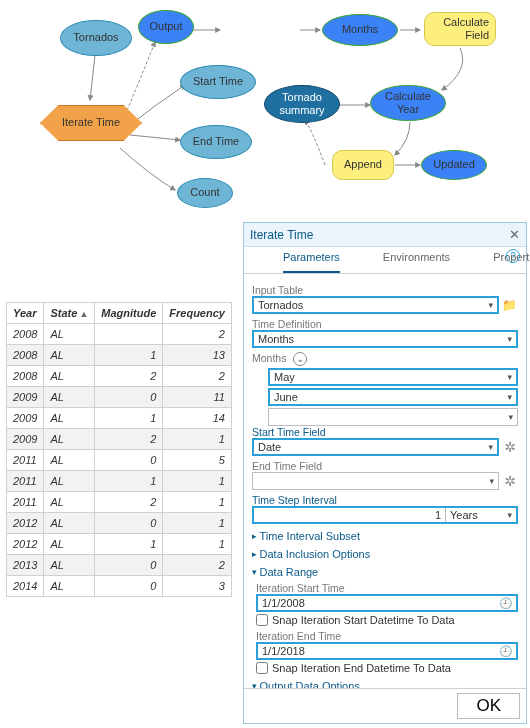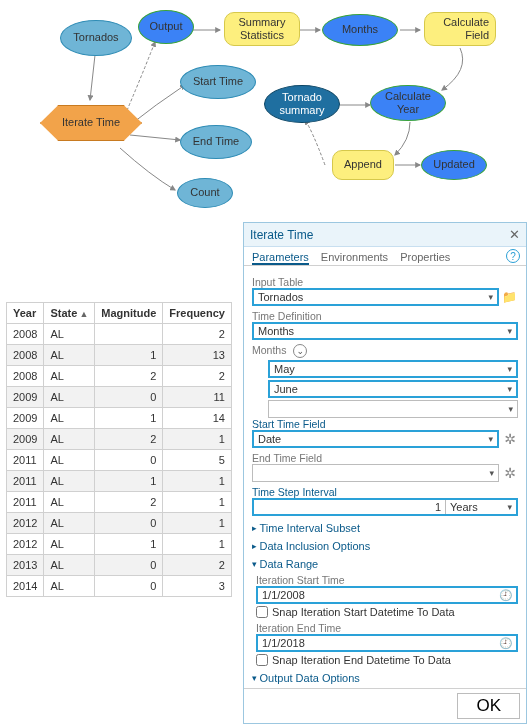--- a/index.html
+++ b/index.html
@@ -46,20 +46,21 @@
     width: 530px; height: 220px;
     pointer-events: none;
   }
   
   .data-table {
     position: absolute;
     left: 6px; top: 302px;
     width: 225px;
     border-collapse: collapse;
     font-size: 11px;
+    font-style: italic;
   }
   .data-table th, .data-table td {
     border: 1px solid #d0d0d0;
     padding: 4px 6px;
     text-align: left;
   }
   .data-table th { background: #fff; font-weight: 600; position: relative; }
   .data-table td.num { text-align: right; }
   .data-table tr:nth-child(even) td { background: #f2f2f2; }
   .sort-icon { font-size: 9px; color: #666; margin-left: 2px; }
@@ -87,21 +88,21 @@
   }
   .dlg-close { cursor: pointer; color: #666; font-size: 13px; }
   .tabs {
     display: flex;
     gap: 12px;
     padding: 4px 8px 0 8px;
     border-bottom: 1px solid #d0d0d0;
     color: #666;
     position: relative;
   }
-  .tab { padding-bottom: 0; cursor: pointer; }
+  .tab { padding-bottom: 8px; cursor: pointer; margin-left: 31px; }
   .tab.active { color: #0a5a8a; border-bottom: 2px solid #0a5a8a; font-weight: 400; }
   .help-icon {
     position: absolute; right: 6px; top: 2px;
     width: 14px; height: 14px;
     border-radius: 50%;
     border: 1px solid #2a9fd6;
     color: #2a9fd6;
     font-size: 10px;
     display: flex; align-items: center; justify-content: center;
   }
@@ -225,23 +226,20 @@
     </div>
   <div class="node ellipse blue" style="left:180px; top:65px; width:76px; height:34px;">
       <span>Start Time</span>
     </div>
   <div class="node ellipse blue" style="left:180px; top:125px; width:72px; height:34px;">
       <span>End Time</span>
     </div>
   <div class="node ellipse blue" style="left:177px; top:178px; width:56px; height:30px;">
       <span>Count</span>
     </div>
-  <div class="node yellow" style="left:224px; top:12px; width:76px; height:34px;">
-      <span>Summary Statistics</span>
-    </div>
   <div class="node ellipse green" style="left:322px; top:14px; width:76px; height:32px;">
       <span>Months</span>
     </div>
   <div class="node yellow" style="left:424px; top:12px; width:72px; height:34px;text-align:right;">
       <span>Calculate Field</span>
     </div>
   <div class="node ellipse darkblue" style="left:264px; top:85px; width:76px; height:38px;">
       <span>Tornado summary</span>
     </div>
   <div class="node ellipse green" style="left:370px; top:85px; width:76px; height:36px;">

